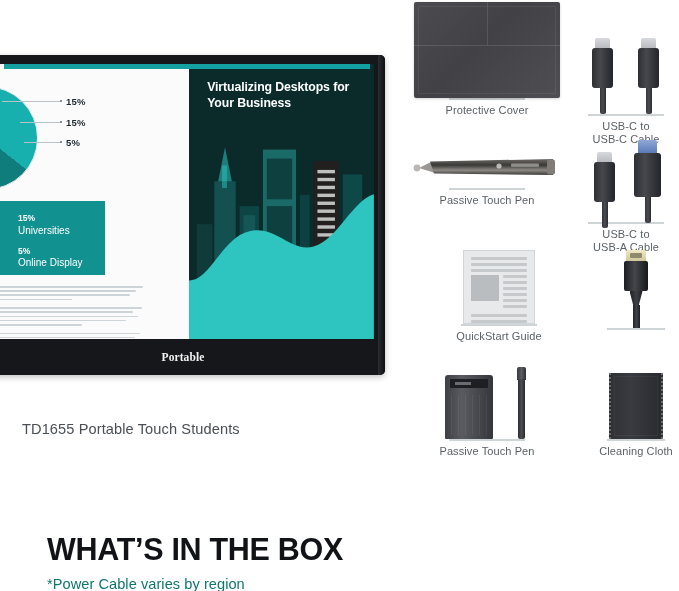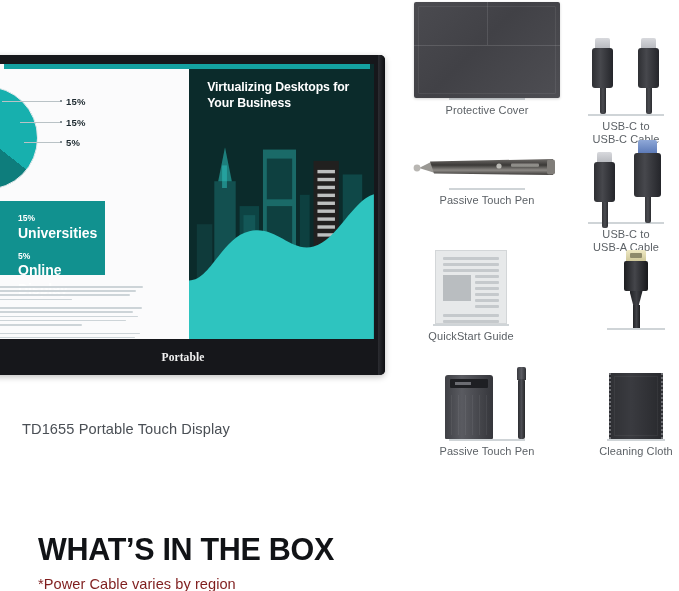--- a/index.html
+++ b/index.html
@@ -53,21 +53,21 @@
   .leader-dot { position: absolute; width: 2px; height: 2px; background: #5d6a70; border-radius: 50%; }
   .pct {
     position: absolute; font-size: 9.5px; font-weight: 700; color: #1d2a30;
     letter-spacing: .2px;
   }
   .teal-box {
     position: absolute; left: -12px; top: 137px; width: 125px; height: 74px;
     background: #11918f; color: #fff; padding: 12px 0 0 38px;
   }
   .tb-num { font-size: 8.5px; font-weight: 700; line-height: 1.25; }
-  .tb-lab { font-size: 14px; font-weight: 700; line-height: 1.3; margin-bottom: 9px; }
+  .tb-lab { font-size: 10px; font-weight: 400; line-height: 1.3; margin-bottom: 9px; }
   .body-lines { position: absolute; left: -12px; top: 222px; width: 170px; }
   .bl { height: 1.6px; background: #cdd4d8; margin-bottom: 2.6px; border-radius: 1px; }
   .bl.gap { margin-bottom: 7px; }
 
   .slide-title {
     position: absolute; left: 18px; top: 16px; right: 20px;
     color: #ffffff; font-size: 12.3px; font-weight: 700; line-height: 1.27;
     letter-spacing: -.1px;
   }
   .city { position: absolute; left: 0; right: 0; bottom: 0; height: 74%; }
@@ -216,27 +216,27 @@
     border-left: 2px dotted #6d6e73;
     border-right: 2px dotted #6d6e73;
     position: relative;
   }
   .cloth::after {
     content:""; position:absolute; inset:3px;
     border:1px solid rgba(255,255,255,.05);
   }
 
   
-  .footer { position: absolute; left: 38px; top: 533px; }
+  .footer { position: absolute; left: 47px; top: 533px; }
   .footer-title {
     font-size: 30.5px; font-weight: 700; color: #111316;
     letter-spacing: -.3px; line-height: 1.05;
   }
   .footer-sub {
-    font-size: 14.6px; color: #7f1d1d; margin-top: 11px; letter-spacing: .05px;
+    font-size: 14.6px; color: #0f766e; margin-top: 11px; letter-spacing: .05px;
   }
 </style>
 </head>
 <body>
 
 <div class="page">
 
   <div class="monitor-wrap">
     <div class="monitor-body"></div>
     <div class="monitor-edge"></div>
@@ -323,21 +323,21 @@
       </div>
 
       <div class="teal-topbar"></div>
     </div>
 
     <div class="monitor-chin">
       <div class="vs-logo">Portable</div>
     </div>
   </div>
 
-  <div class="monitor-caption">TD1655 Portable Touch Display</div>
+  <div class="monitor-caption">TD1655 Portable Touch Students</div>
 
   <div class="acc-grid">
 
     <div class="acc" style="left:10px; top:2px; width:150px;">
       <div class="acc-art">
         <div class="cover">
             <div class="cover-inner"></div>
           </div>
       </div>
       <div class="acc-shelf"></div>
@@ -396,21 +396,21 @@
           <div class="plug-tip blue"></div>
             <div class="plug-body wide"></div>
             <div class="plug-wire"></div>
         </div>
       </div>
       <div class="acc-shelf"></div>
       <div class="acc-label">USB-C to
 USB-A Cable</div>
     </div>
 
-    <div class="acc" style="left:8px; top:250px; width:122px;">
+    <div class="acc" style="left:36px; top:250px; width:122px;">
       <div class="acc-art">
         <div class="guide">
           <div class="g-line" style="width:100%"></div>
           <div class="g-line" style="width:100%"></div>
           <div class="g-line" style="width:100%"></div>
           <div class="g-block"></div>
           <div class="g-right">
             <div class="g-line"></div>
               <div class="g-line"></div>
             <div class="g-line"></div>

